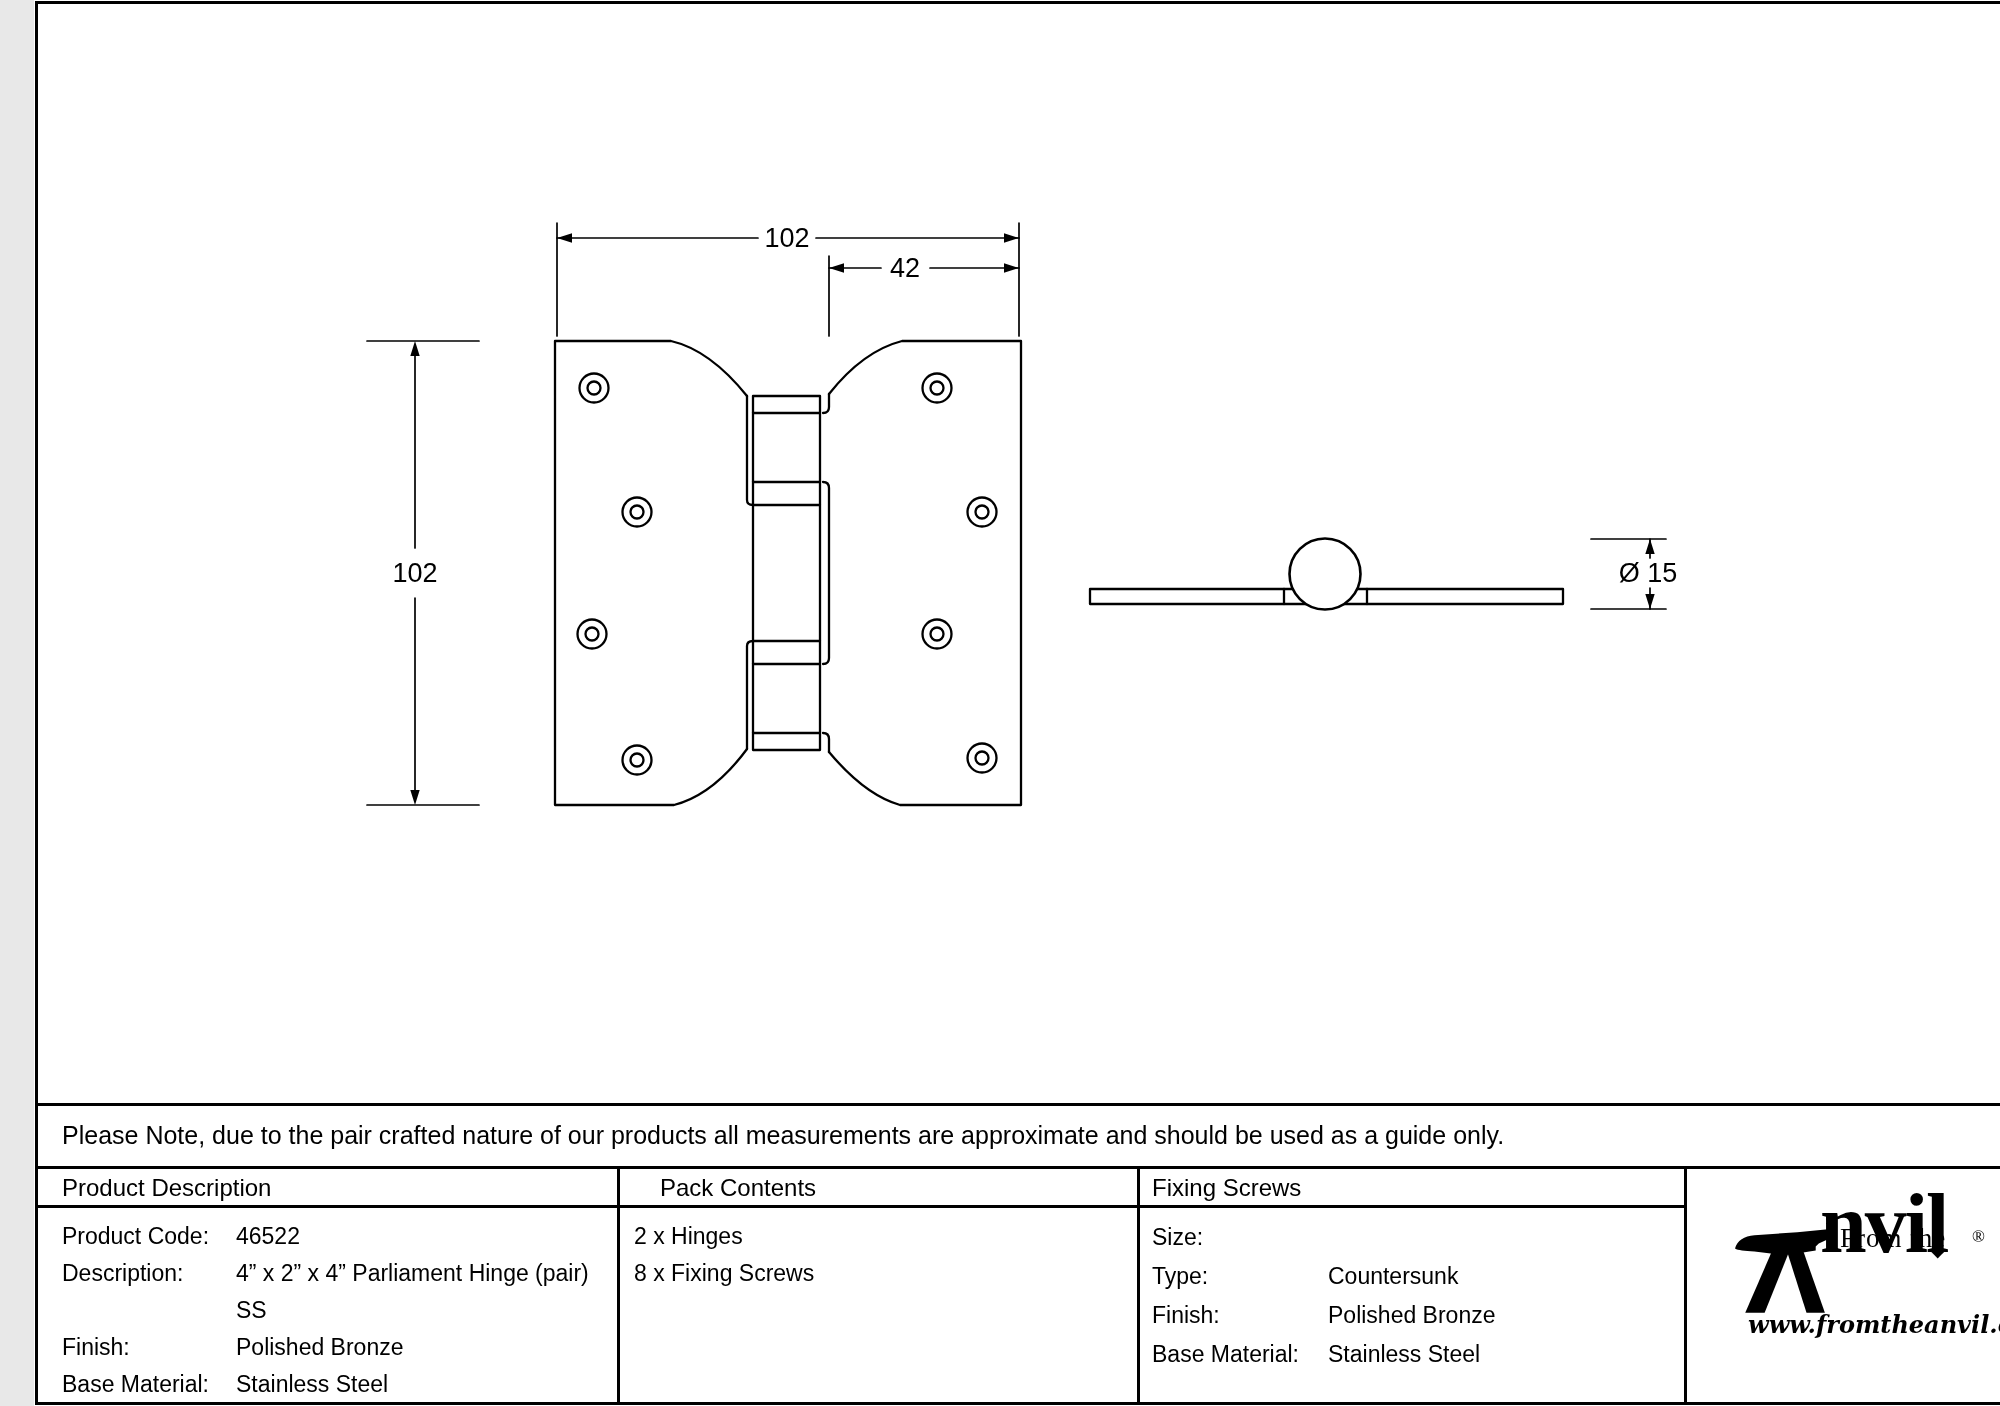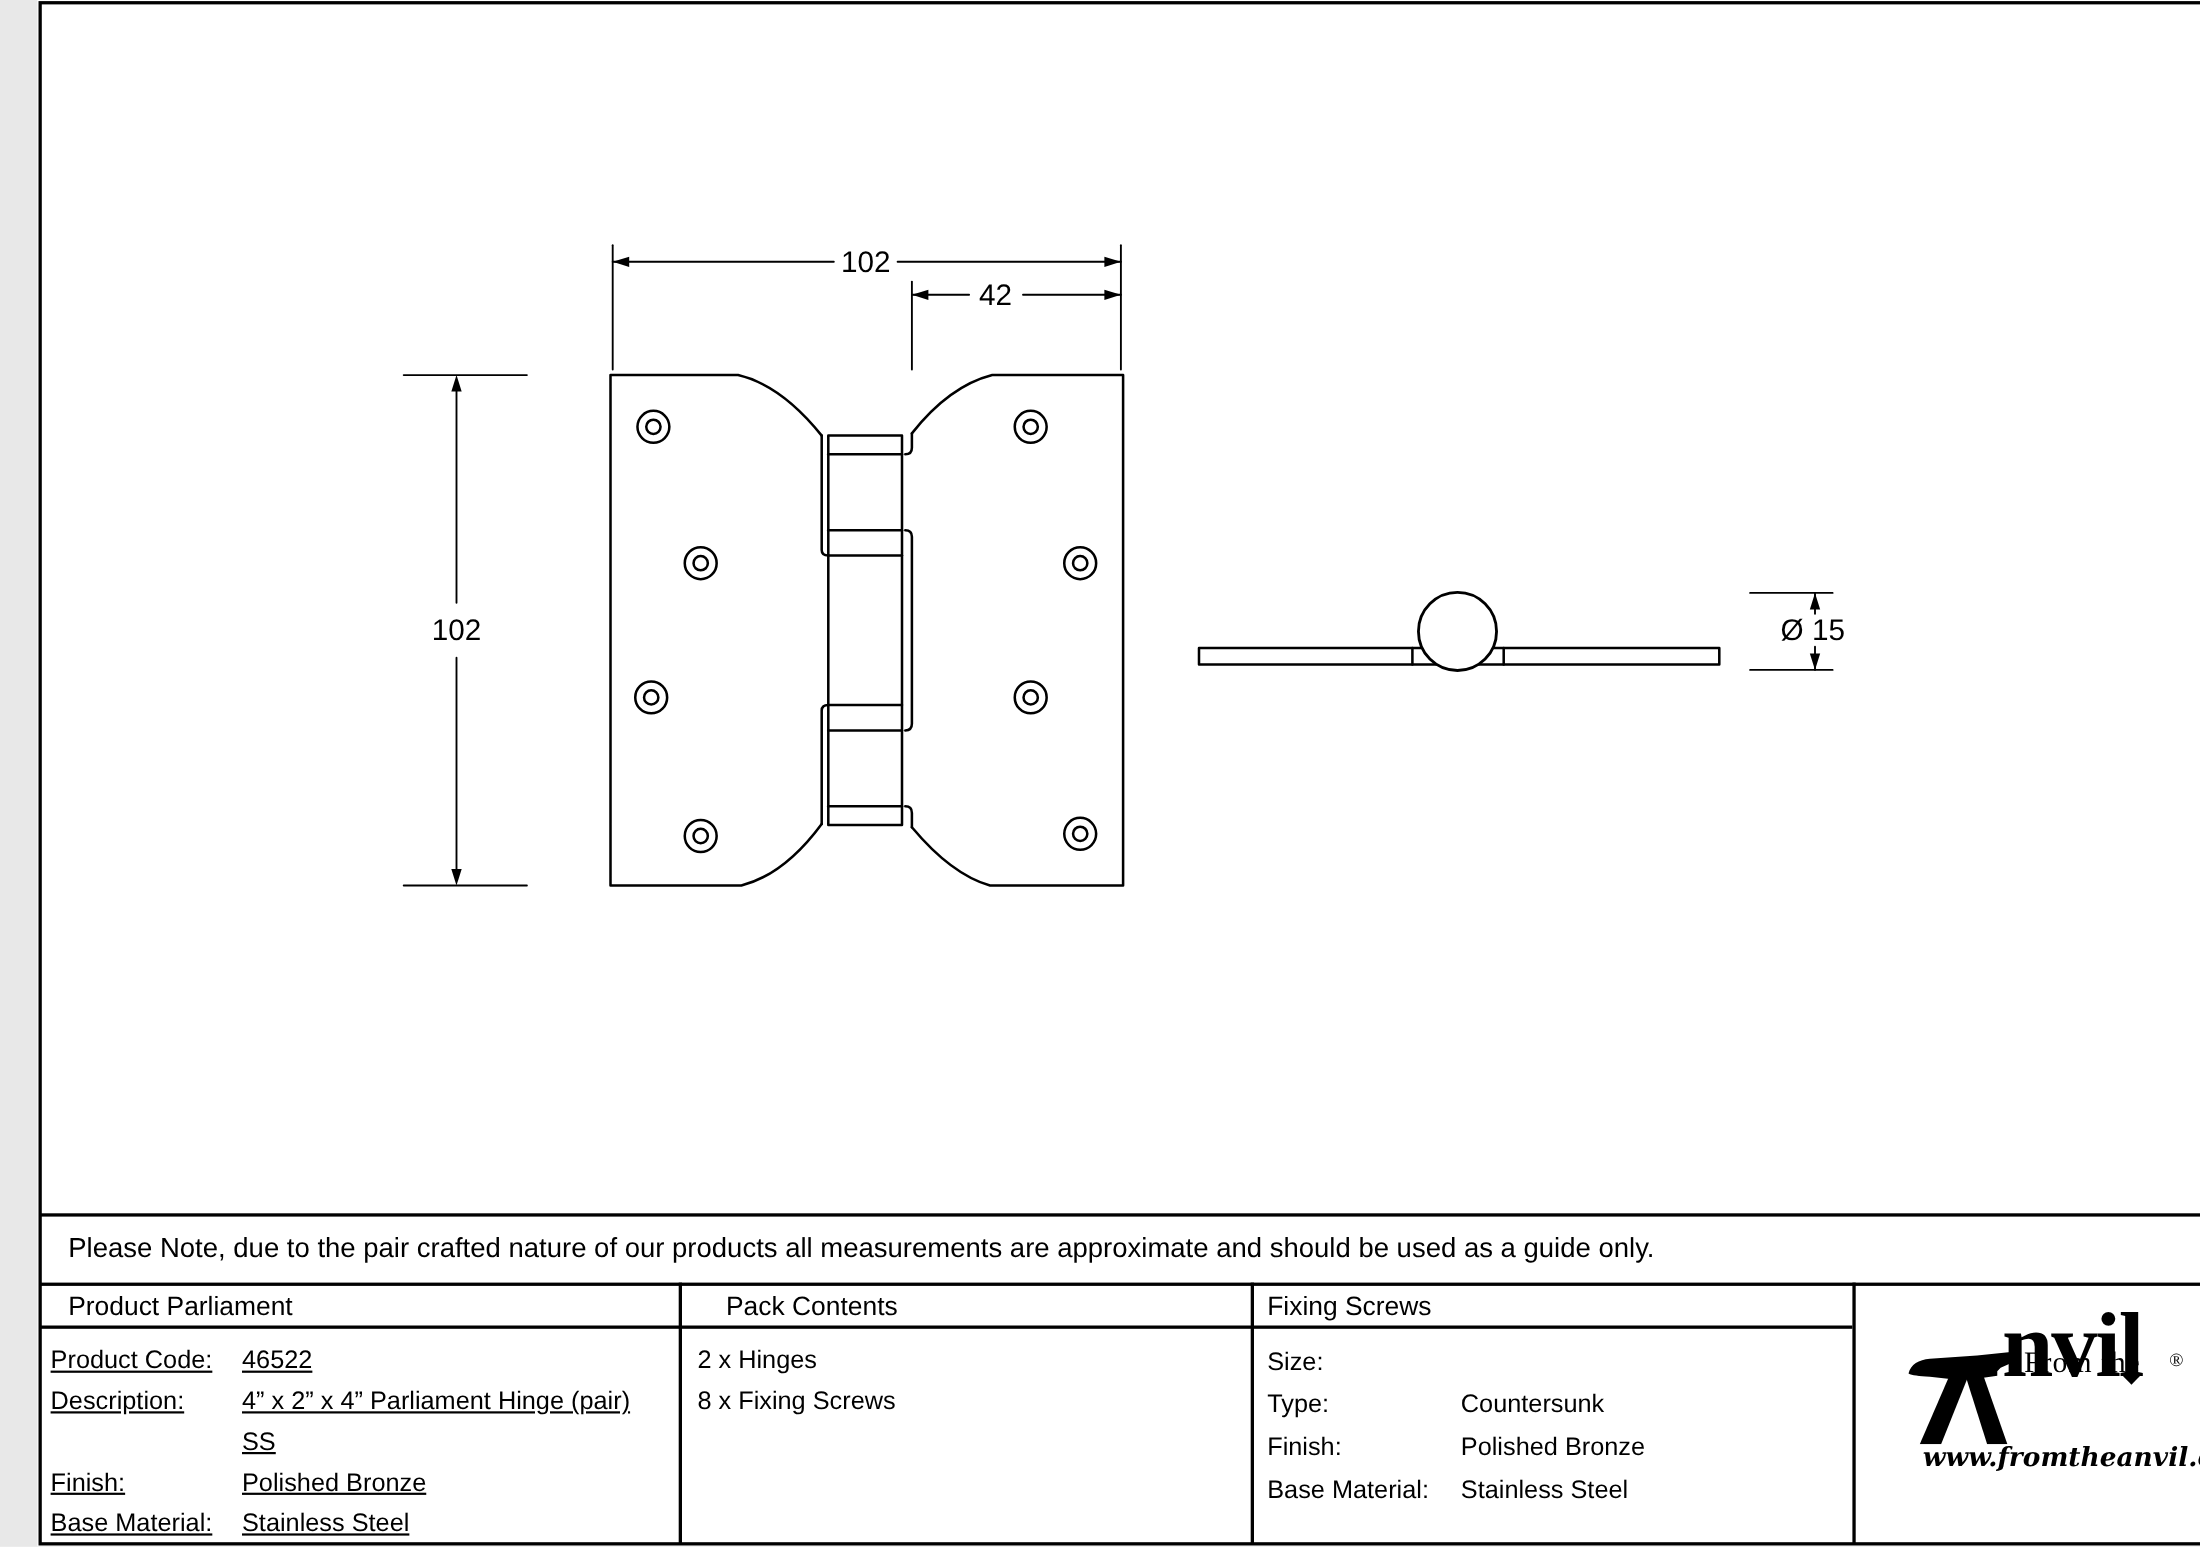--- a/index.html
+++ b/index.html
@@ -147,25 +147,25 @@
 
   <div class="hline" style="left:2px;top:1103px;width:1996px;height:3px;"></div>
   <div class="hline" style="left:2px;top:1166px;width:1996px;height:3px;"></div>
   <div class="hline" style="left:2px;top:1205px;width:1648px;height:3px;"></div>
   <div class="vline" style="left:583px;top:1166px;width:3px;height:237px;"></div>
   <div class="vline" style="left:1103px;top:1166px;width:3px;height:237px;"></div>
   <div class="vline" style="left:1650px;top:1166px;width:3px;height:237px;"></div>
 
   <div class="note-text">Please Note, due to the pair crafted nature of our products all measurements are approximate and should be used as a guide only.</div>
 
-  <div class="hdr" style="left:28px;">Product Parliament</div>
+  <div class="hdr" style="left:28px;">Product Description</div>
   <div class="hdr" style="left:626px;">Pack Contents</div>
   <div class="hdr" style="left:1118px;">Fixing Screws</div>
 
-  <div class="cell-text" style="left:12px;top:1218px;width:548px;text-decoration:underline;">
+  <div class="cell-text" style="left:28px;top:1218px;width:548px;">
     <div class="kv">
       <span class="k">Product Code:</span>
       <span class="v">46522</span>
     </div>
     <div class="kv">
       <span class="k">Description:</span>
       <span class="v">4” x 2” x 4” Parliament Hinge (pair) SS</span>
     </div>
     <div class="kv">
       <span class="k">Finish:</span>

